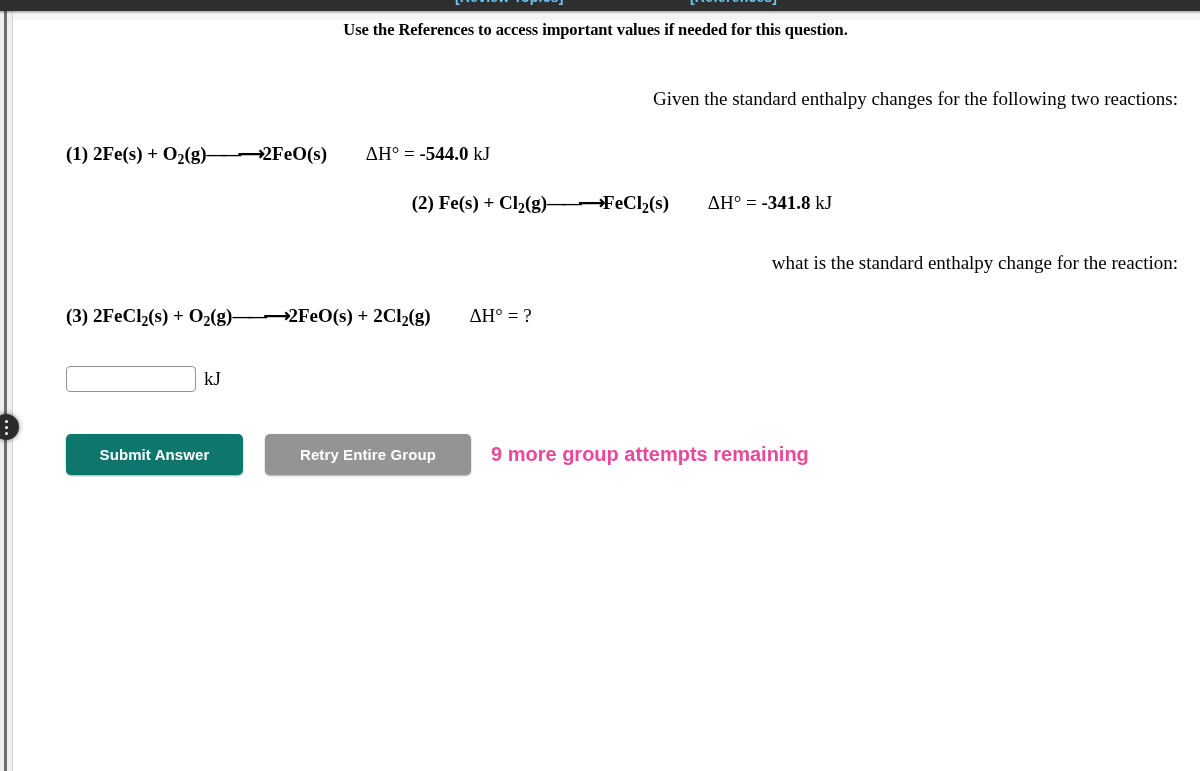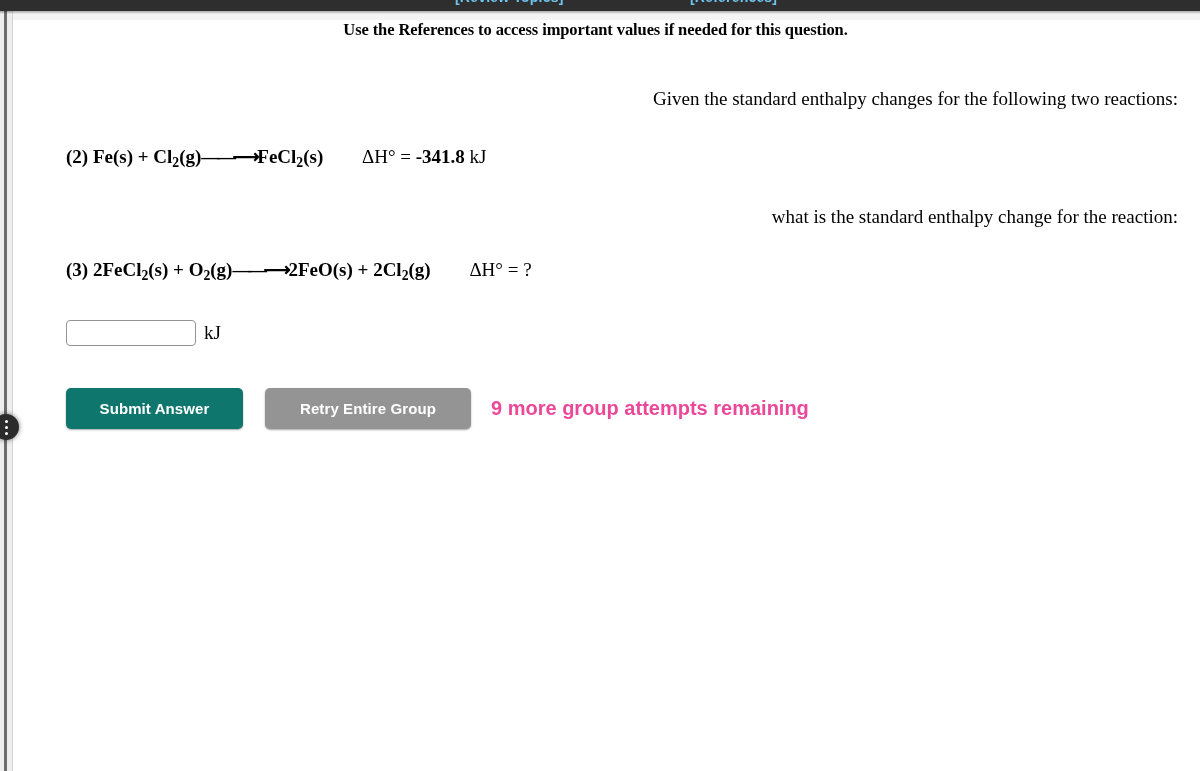--- a/index.html
+++ b/index.html
@@ -140,21 +140,21 @@
 
   .rxn-line {
     font-family: "Liberation Serif", serif;
     font-size: 19px;
     font-weight: bold;
     color: #000000;
     white-space: nowrap;
     line-height: 1.2;
   }
   .rxn-1 { margin-top: 32px; }
-  .rxn-2 { margin-top: 35px; }
+  .rxn-2 { margin-top: 24px; text-align: center; }
   .rxn-3 { margin-top: 30px; }
 
   .rxn-eq { display: inline-block; }
   .rxn-eq sub {
     font-size: 0.72em;
     vertical-align: -0.28em;
   }
   .arrow {
     display: inline-block;
     letter-spacing: -0.18em;
@@ -252,20 +252,27 @@
 <div id="top-inner-shade"></div>
 
 <div id="content">
 
   <p id="reference-note">Use the References to access important values if needed for this question.</p>
 
   <div id="question-body">
 
     <div class="prompt-line">Given the standard enthalpy changes for the following two reactions:</div>
 
+    <div class="rxn-line rxn-1">
+      <span>(1)</span>
+      <span class="rxn-eq">2Fe(s) + O<sub>2</sub>(g)</span><span class="arrow">——⟶</span><span class="rxn-eq">2FeO(s)</span>
+      <span class="dh-block">
+        <span>ΔH° = </span><span class="dh-value">-544.0</span><span class="dh-unit"> kJ</span>
+      </span>
+    </div>
 
     <div class="rxn-line rxn-2">
       <span>(2)</span>
       <span class="rxn-eq">Fe(s) + Cl<sub>2</sub>(g)</span><span class="arrow">——⟶</span><span class="rxn-eq">FeCl<sub>2</sub>(s)</span>
       <span class="dh-block">
         <span>ΔH° = </span><span class="dh-value">-341.8</span><span class="dh-unit"> kJ</span>
       </span>
     </div>
 
     <div class="prompt-line second">what is the standard enthalpy change for the reaction:</div>

